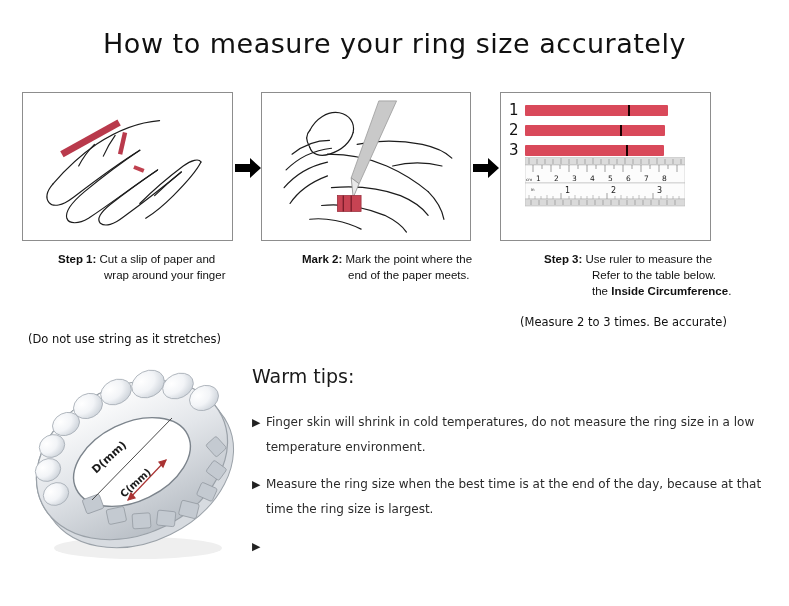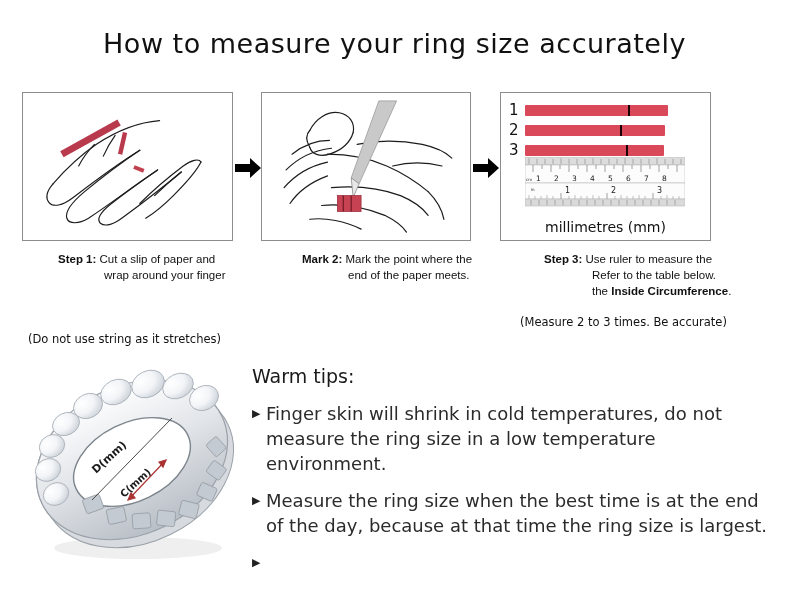--- a/index.html
+++ b/index.html
@@ -134,37 +134,37 @@
   .tips {
     position: absolute;
     left: 252px;
     top: 365px;
     width: 520px;
   }
   .tips-heading {
     font-size: 19px;
     color: #1a1a1a;
     font-family: "DejaVu Sans", sans-serif;
-    margin-bottom: 14px;
+    margin-bottom: 23px;
     font-weight: 400;
   }
   .tip-item {
     display: flex;
     align-items: flex-start;
     margin-bottom: 12px;
   }
   .tip-marker {
     width: 14px;
     flex: 0 0 14px;
     color: #222;
     font-size: 11px;
     line-height: 25px;
   }
   .tip-text {
-    font-size: 18px;
+    font-size: 12px;
     line-height: 25px;
     color: #2b2b2b;
     font-family: "DejaVu Sans", sans-serif;
   }
 </style>
 </head>
 <body>
 
 <div class="page-title">How to measure your ring size accurately</div>
 
@@ -368,21 +368,20 @@
       <line x1="102" y1="43" x2="102" y2="48"></line>
         <line x1="110" y1="43" x2="110" y2="48"></line>
       <line x1="118" y1="43" x2="118" y2="48"></line>
         <line x1="126" y1="43" x2="126" y2="48"></line>
       <line x1="134" y1="43" x2="134" y2="48"></line>
         <line x1="142" y1="43" x2="142" y2="48"></line>
       <line x1="150" y1="43" x2="150" y2="48"></line>
     </g>
   </svg>
 
-  <div class="mm-label">millimetres (mm)</div>
 </div>
 
 <div class="caption" id="cap-1">
   <b>Step 1:</b>
   <span>Cut a slip of paper and</span>
   <span class="cap-line-indent">wrap around your finger</span>
 </div>
 
 <div class="caption" id="cap-2">
   <b>Mark 2:</b>

